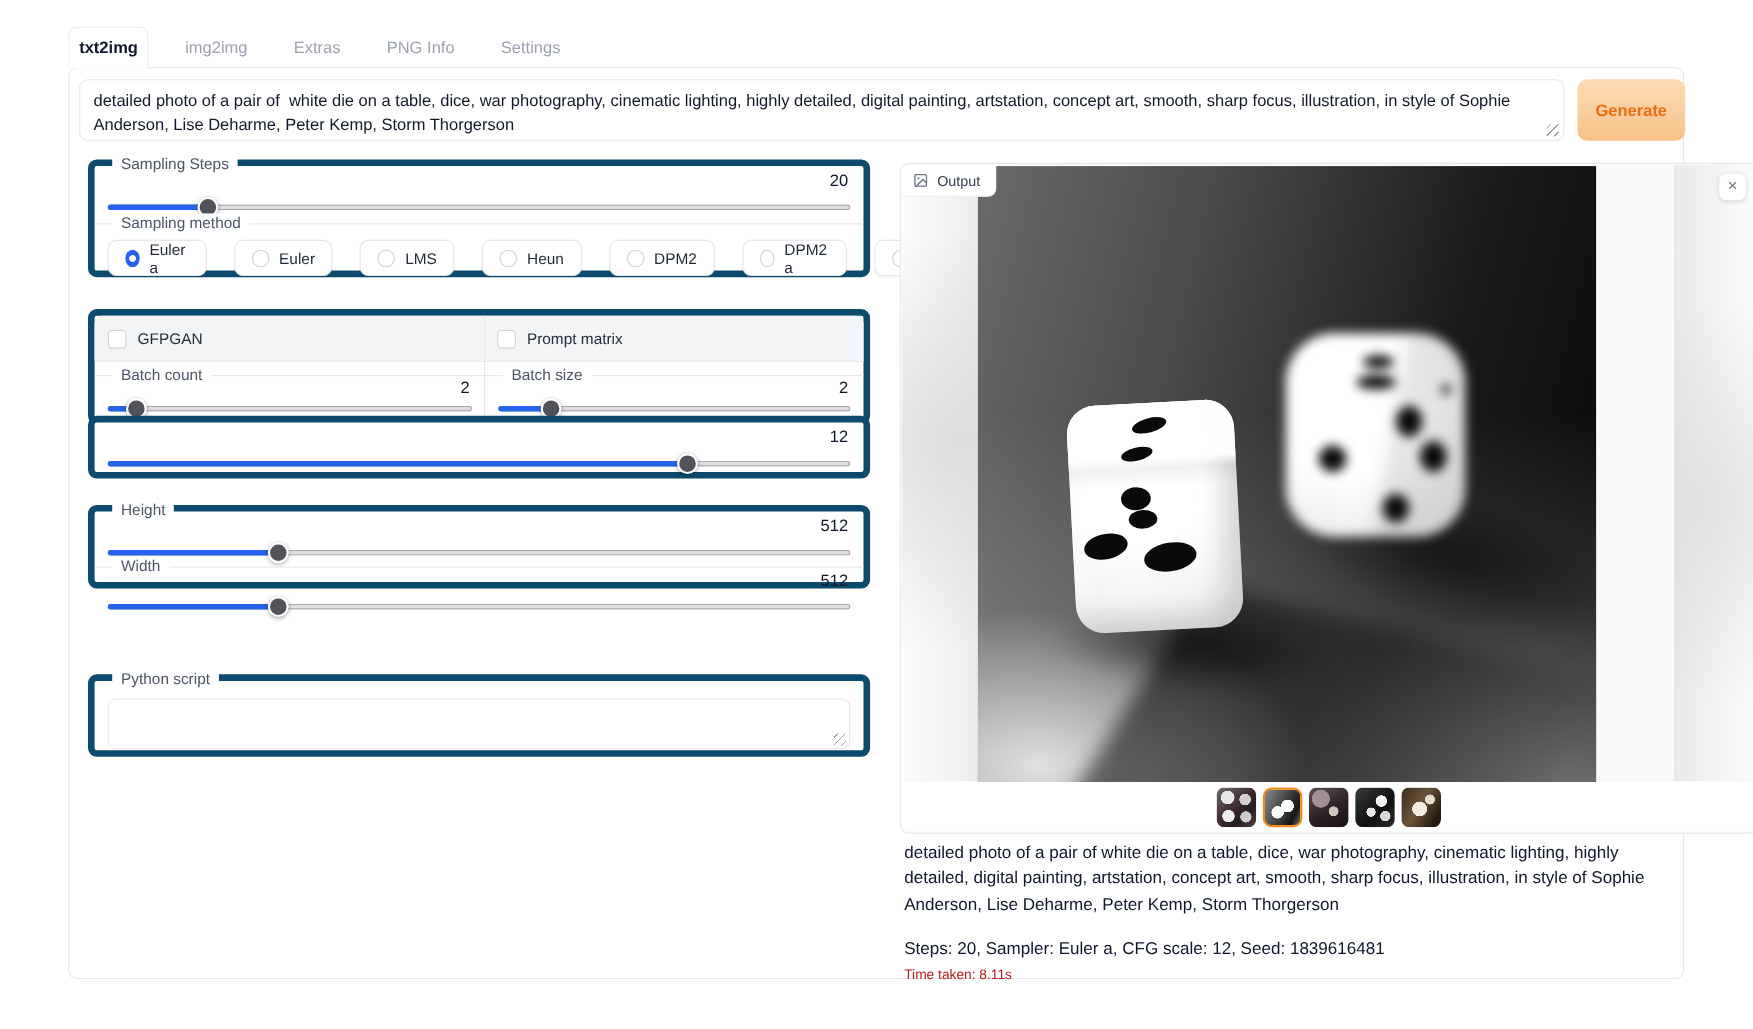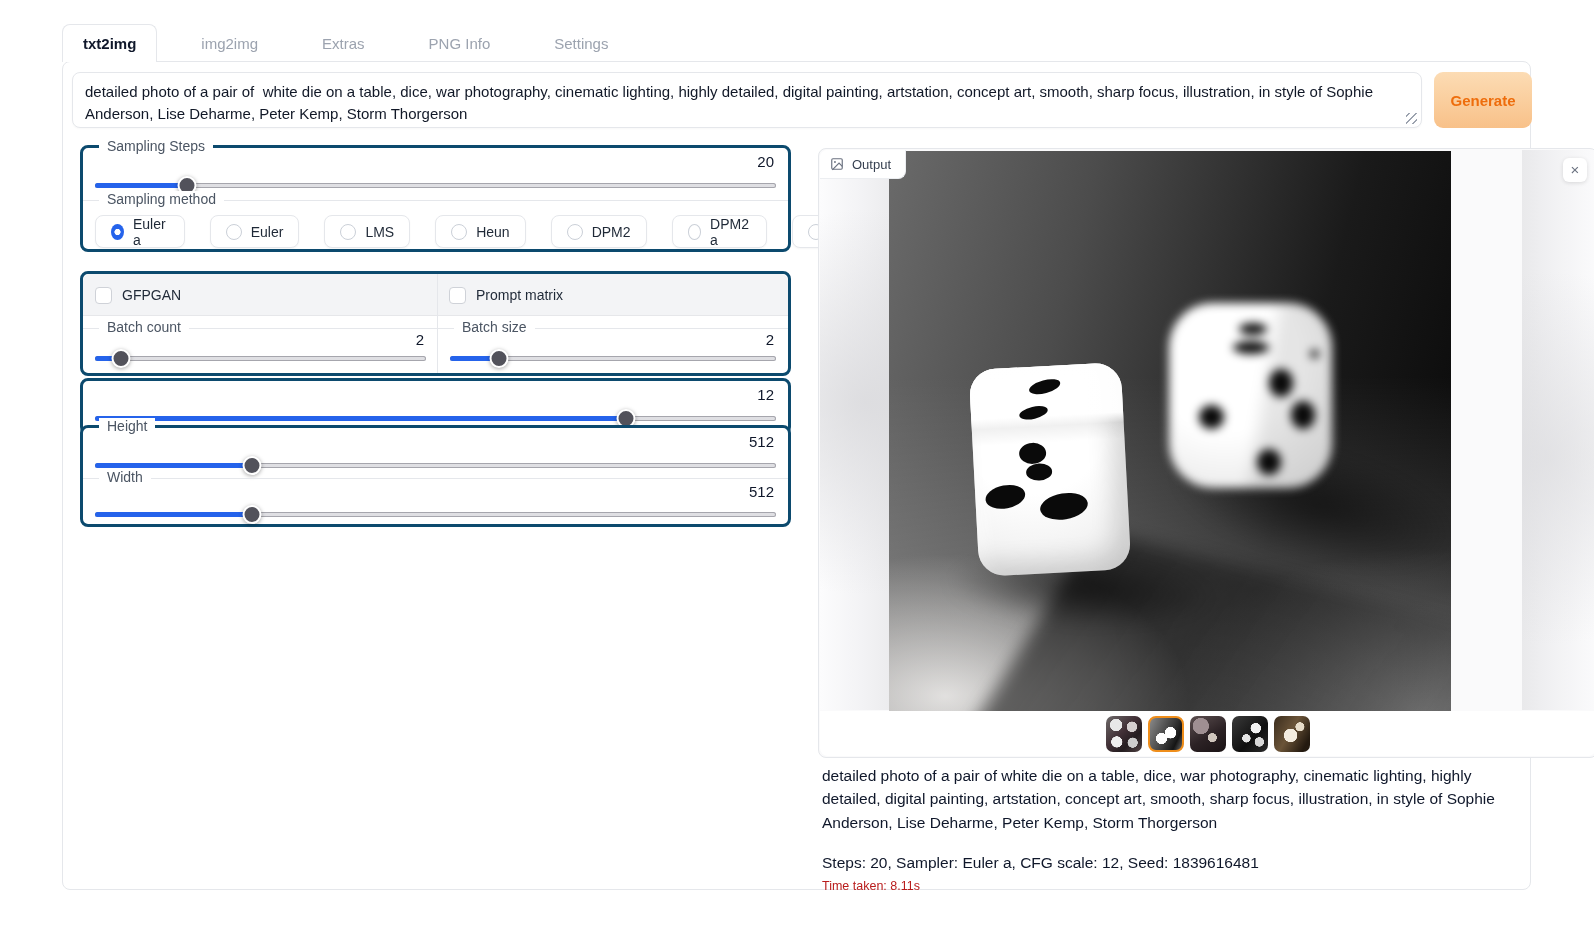--- a/index.html
+++ b/index.html
@@ -4,40 +4,40 @@
 <style>
   * { margin:0; padding:0; box-sizing:border-box; }
   html,body { width:1594px; height:935px; background:#fff;
     font-family:"Liberation Sans", sans-serif; color:#1f2937; }
   #canvas { position:relative; width:1594px; height:935px; overflow:hidden; background:#fff; }
 
   
   .app-frame { position:absolute; left:62px; top:61px; width:1469px; height:829px;
     border:1px solid #e5e7eb; border-radius:8px; background:#fff; }
   .tabs { position:absolute; left:62px; top:24px; display:flex; align-items:flex-end; gap:24px; z-index:5; }
-  .tab { height:38px; padding:0 20px; display:flex; align-items:center; font-size:15px;
+  .tab { height:38px; padding:0 9px; display:flex; align-items:center; font-size:15px;
     color:#9ca3af; cursor:pointer; background:transparent; border:none; }
   .tab.active { background:#fff; border:1px solid #e5e7eb; border-bottom:none;
     border-radius:8px 8px 0 0; color:#0f172a; font-weight:700; }
 
   
   .prompt-box { position:absolute; left:72px; top:72px; width:1350px; height:56px;
     border:1px solid #e5e7eb; border-radius:8px; background:#fff; padding:8px 26px 8px 12px;
     font-family:"Liberation Sans", sans-serif; font-size:15px; line-height:1.45; color:#111827;
     resize:none; overflow:hidden; box-shadow:0 1px 2px rgba(0,0,0,.03); z-index:4; }
   .grip { position:absolute; width:11px; height:11px;
     background:repeating-linear-gradient(135deg, transparent 0 2px, #9ca3af 2px 3px, transparent 3px 5px); }
   .grip-prompt { left:1406px; top:113px; z-index:6; }
   .btn-generate { position:absolute; left:1434px; top:72px; width:98px; height:56px;
     border:none; border-radius:9px; background:linear-gradient(180deg,#fcdcb4 0%,#f8c189 100%);
     color:#ee6d0c; font-weight:700; font-size:15px; font-family:"Liberation Sans",sans-serif;
     cursor:pointer; z-index:4; }
 
   
-  .group { position:absolute; left:80px; width:711px; border:3px solid #0c4a6e;
+  .group { position:absolute; left:80px; width:711px; border:6px solid #0c4a6e;
     border-radius:8px; background:#fff; }
   .fs { position:absolute; left:0; right:0; }
   .legend { position:absolute; top:-10px; left:16px; background:#fff; padding:0 8px;
     font-size:14px; color:#4b5563; white-space:nowrap; z-index:2; }
   .fs-line { border-top:1px solid #e5e7eb; }
   .val { position:absolute; right:14px; top:5px; font-size:15px; color:#0f172a; }
 
   .slider { position:absolute; left:12px; right:12px; top:28px; height:19px; cursor:pointer; }
   .track { position:absolute; left:0; right:0; top:7px; height:5px; background:#dfdfe3;
     border-radius:3px; box-shadow:inset 0 0 0 1px #a6a6ad; }
@@ -207,21 +207,21 @@
           <span>DDIM</span>
         </div>
         <div class="radio-pill">
           <span class="rdot"></span>
           <span>PLMS</span>
         </div>
       </div>
     </div>
   </div>
 
-  <div class="group" style="top:271px;height:105px">
+  <div class="group" style="top:281px;height:105px">
     <div class="band"></div>
     <div class="vdiv"></div>
     <div class="chk" style="left:12px">
       <span class="cbox"></span>
       <span>GFPGAN</span>
     </div>
     <div class="chk" style="left:366px">
       <span class="cbox"></span>
       <span>Prompt matrix</span>
     </div>
@@ -249,21 +249,21 @@
     <div class="fs" style="top:0;height:57px">
       <span class="val">12</span>
       <div class="slider">
         <div class="track"></div>
         <div class="fill" style="width: 78%;"></div>
         <div class="knob" style="left: 78%;"></div>
       </div>
     </div>
   </div>
 
-  <div class="group" style="top:425px;height:102px">
+  <div class="group" style="top:459px;height:76px">
     <div class="fs" style="top:0;height:50px">
       <span class="legend">Height</span>
       <span class="val">512</span>
       <div class="slider">
         <div class="track"></div>
         <div class="fill" style="width: 23%;"></div>
         <div class="knob" style="left: 23%;"></div>
       </div>
     </div>
     <div class="fs fs-line" style="top:50px;height:52px">
@@ -271,20 +271,27 @@
       <span class="val" style="top:4px">512</span>
       <div class="slider" style="top:26px">
         <div class="track"></div>
         <div class="fill" style="width: 23%;"></div>
         <div class="knob" style="left: 23%;"></div>
       </div>
     </div>
   </div>
 
 
+  <div class="group" style="top:613px;height:75px">
+    <div class="fs" style="top:0;height:75px">
+      <span class="legend">Python script</span>
+      <textarea class="script-area" spellcheck="false" style=""></textarea>
+      <div class="grip" style="right:16px;top:48px"></div>
+    </div>
+  </div>
 
   <div class="gallery">
     <div class="chip">
       <svg width="14" height="14" viewBox="0 0 24 24">
         <rect x="3" y="3" width="18" height="18" rx="2" fill="none" stroke="#6b7280" stroke-width="2"></rect>
         <circle cx="8.5" cy="8.5" r="1.6" fill="#6b7280"></circle>
         <path d="M21 16l-5.5-5.5L4 22" fill="none" stroke="#6b7280" stroke-width="2"></path>
       </svg>
       <span>Output</span>
     </div>

